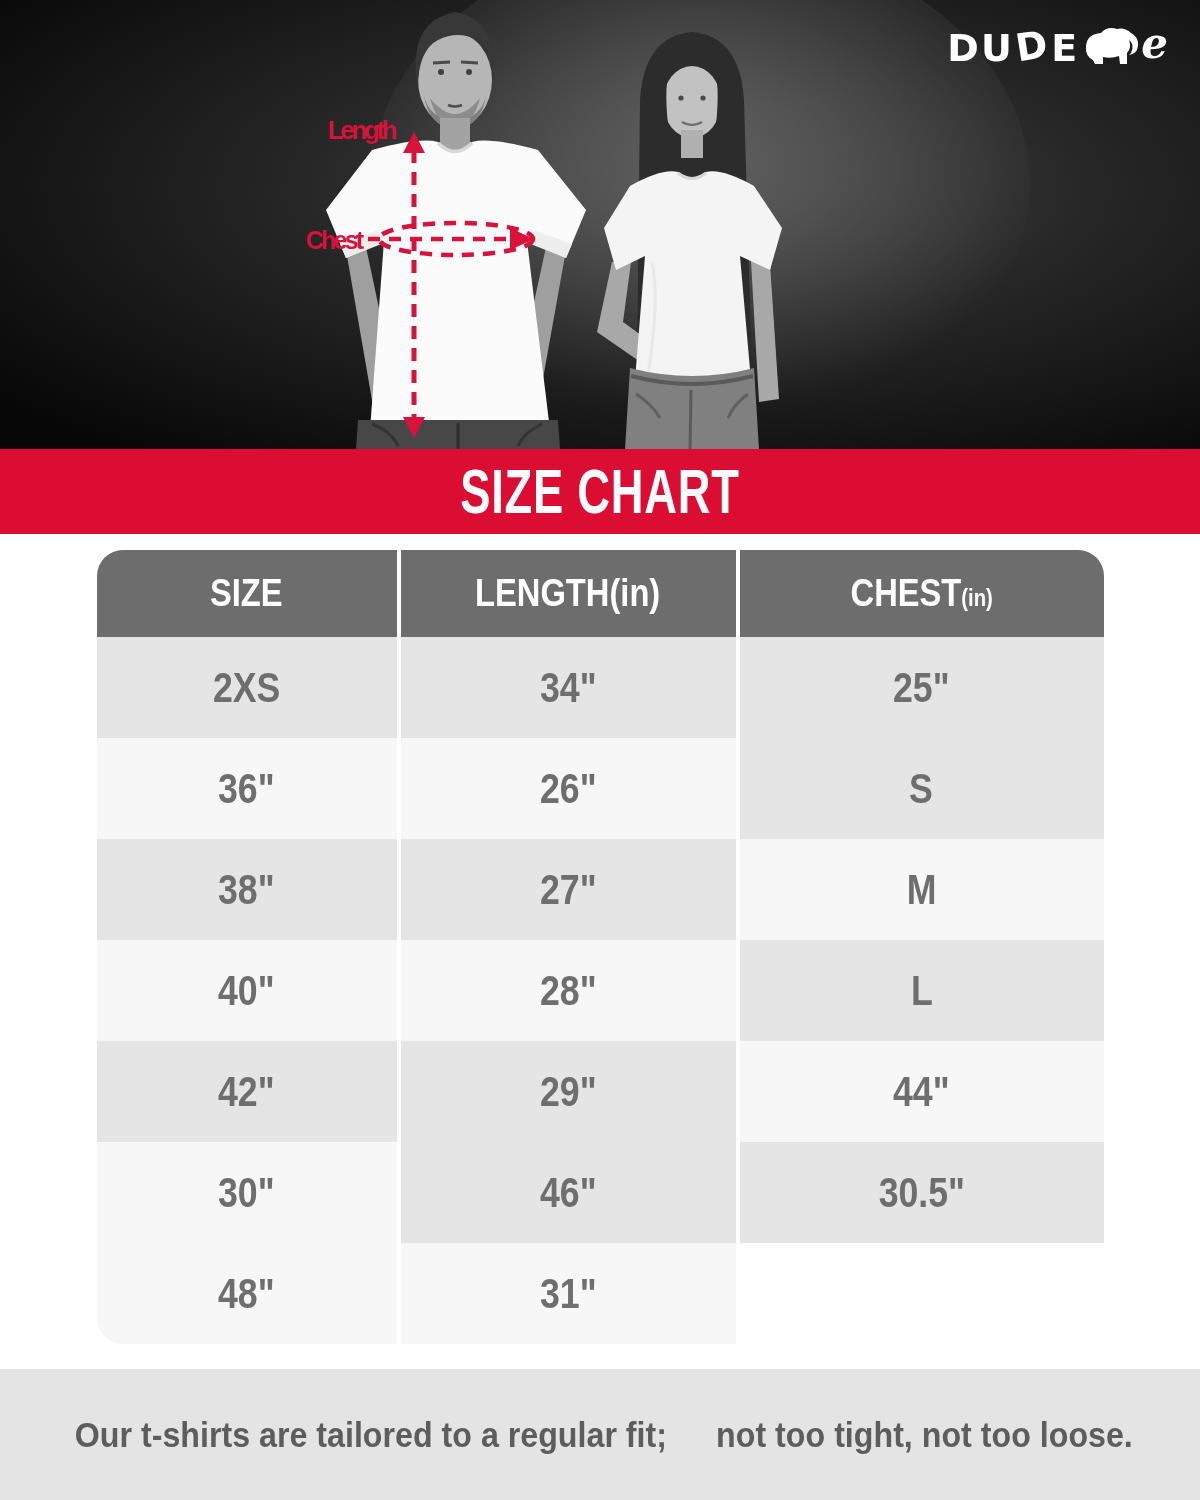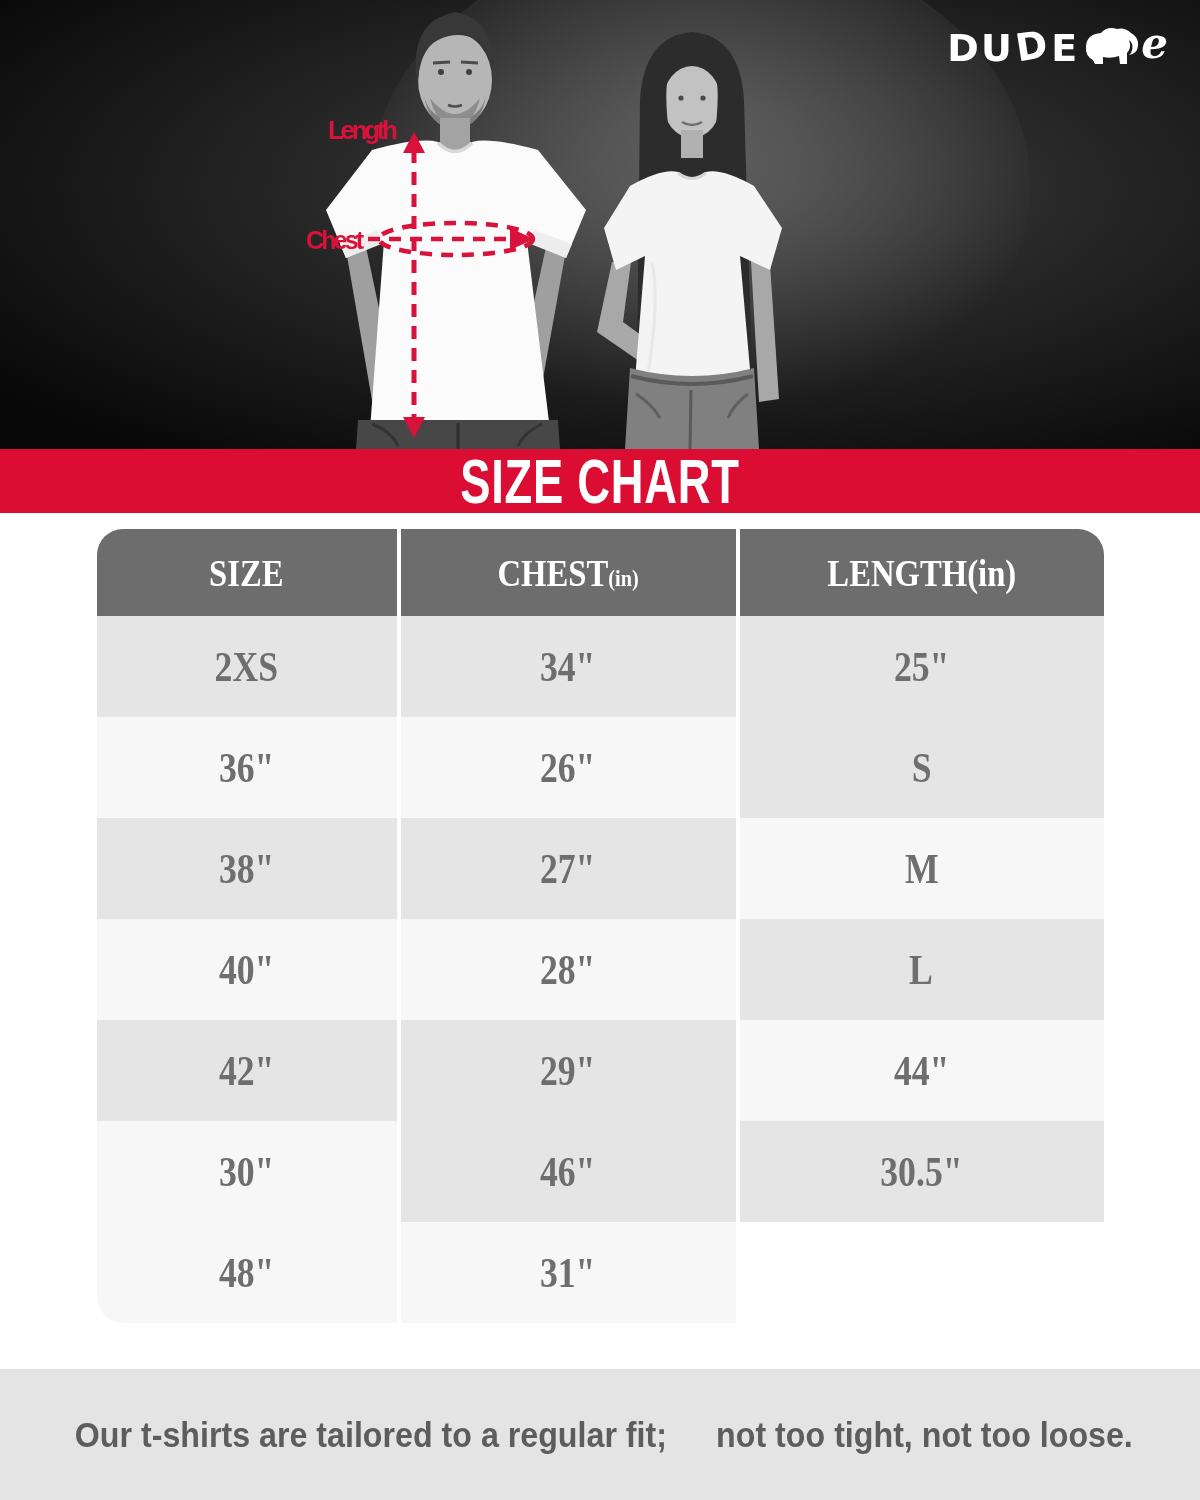--- a/index.html
+++ b/index.html
@@ -10,25 +10,25 @@
   .hero { position:relative; width:1200px; height:449px; background:#0c0c0c; }
   .hero svg.scene { position:absolute; inset:0; display:block; }
 
   .logo { position:absolute; top:26px; right:32px; display:flex; align-items:center; gap:2px; }
   .logo .ltr { color:#ffffff; font-family:"DejaVu Sans", sans-serif; font-weight:800; font-size:38px; letter-spacing:2px; line-height:1; }
   .logo .tilt { display:inline-block; transform:rotate(-9deg) translateY(-2px); }
   .logo .script { color:#ffffff; font-family:"DejaVu Serif", serif; font-style:italic; font-weight:700; font-size:42px; line-height:1; transform:translateY(-4px); }
   .logo svg { display:block; margin:0 -2px 0 2px; }
 
   
-  .banner { width:1200px; height:64px; background:#dc0d32; display:flex; align-items:center; justify-content:center; }
+  .banner { width:1200px; height:85px; background:#dc0d32; display:flex; align-items:center; justify-content:center; }
   .banner .t { color:#ffffff; font-weight:700; font-size:63px; line-height:1; letter-spacing:1px; transform:scaleX(0.72); white-space:nowrap; }
 
   
-  .tablewrap { width:1007px; margin:16px auto 0 auto; border-radius:26px; overflow:hidden; background:#8b5cf6;font-family:Liberation Serif, serif; }
+  .tablewrap { width:1007px; margin:16px auto 0 auto; border-radius:26px; overflow:hidden; background:#8b5cf6; }
   .grid { display:grid; grid-template-columns:300px 335px 364px; column-gap:4px; background:#ffffff; }
   .cell { display:flex; align-items:center; justify-content:center; }
   .hcell { height:87px; background:#6d6d6d; }
   .hcell .ht { color:#ffffff; font-weight:700; font-size:38px; transform:scaleX(0.86); white-space:nowrap; }
   .hcell .ht .small { font-size:0.62em; font-weight:700; }
   .dcell { height:101px; }
   .row-a { background:#e5e5e5; }
   .row-b { background:#f7f7f7; }
   .dcell .dt { color:#6e6e6e; font-weight:700; font-size:42px; transform:scaleX(0.85); white-space:nowrap; }
 
@@ -132,24 +132,24 @@
     <span class="t">SIZE CHART</span>
   </div>
 
   <div class="tablewrap">
     <div class="grid">
 
       <div class="cell hcell">
           <span class="ht">SIZE</span>
         </div>
       <div class="cell hcell">
+          <span class="ht">LENGTH(in)</span>
+        </div>
+      <div class="cell hcell">
           <span class="ht"><span>CHEST</span><span class="small">(in)</span></span>
-        </div>
-      <div class="cell hcell">
-          <span class="ht">LENGTH(in)</span>
         </div>
 
       <div class="cell dcell row-a">
           <span class="dt">2XS</span>
         </div>
       <div class="cell dcell row-a">
           <span class="dt">34"</span>
         </div>
       <div class="cell dcell row-a">
           <span class="dt">25"</span>

